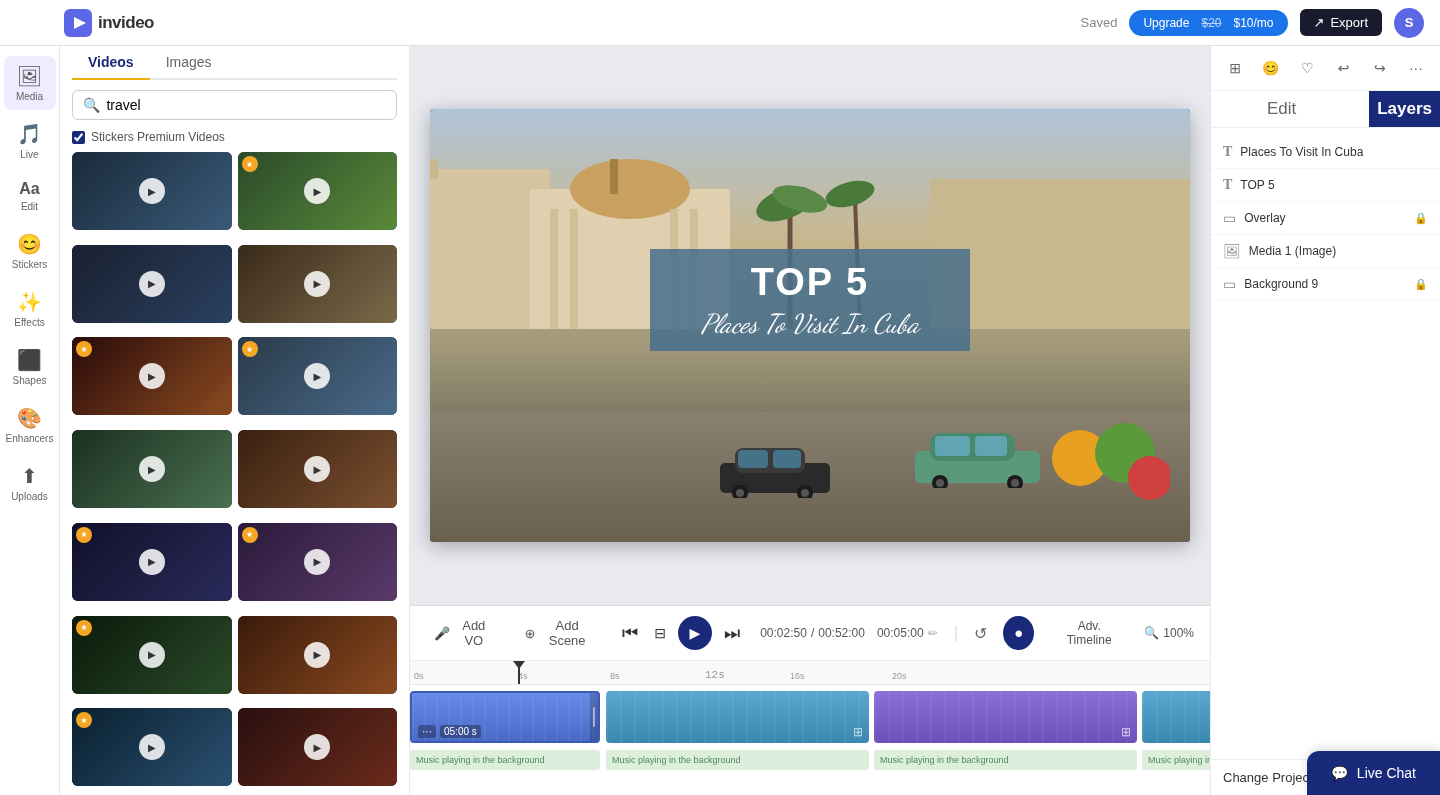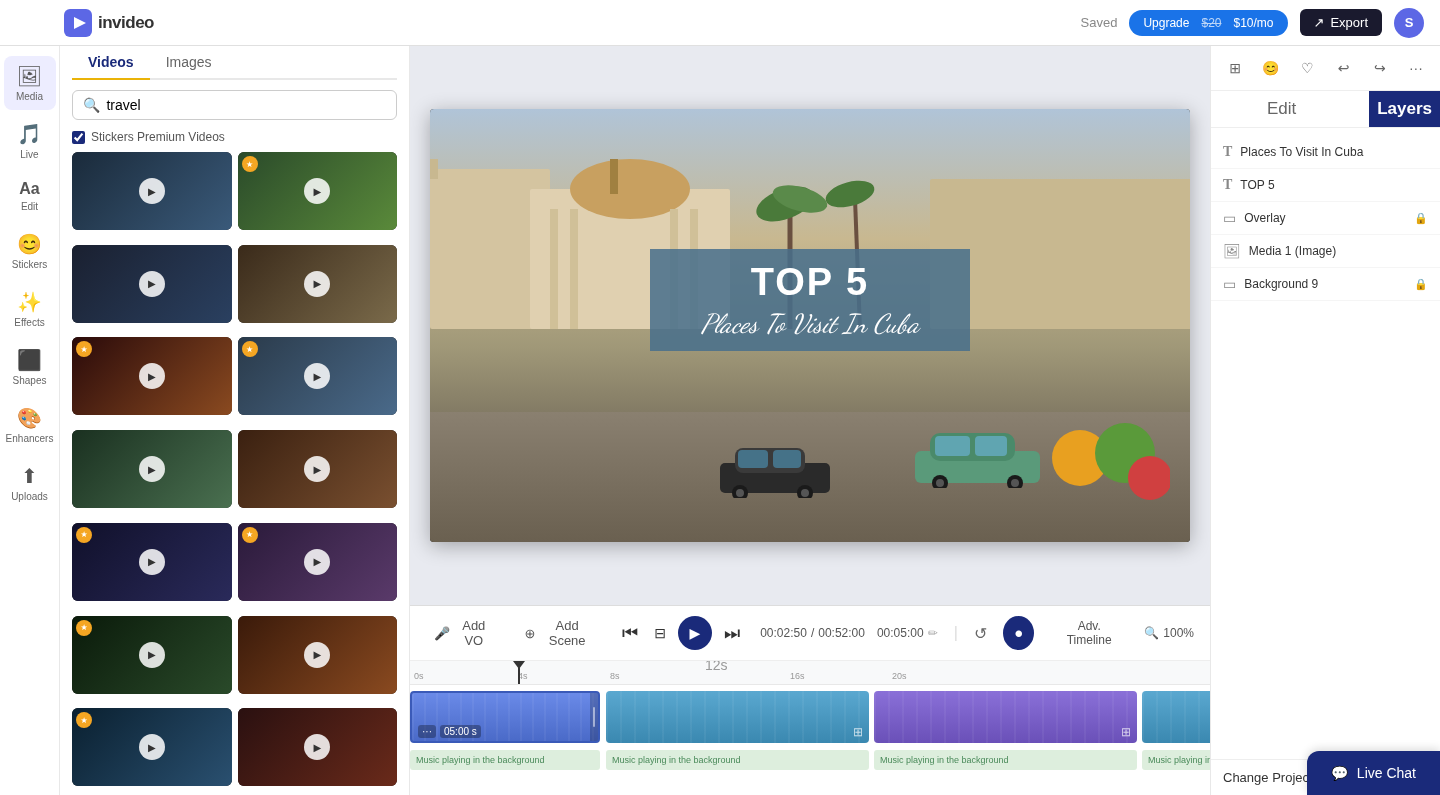--- a/index.html
+++ b/index.html
@@ -652,21 +652,21 @@
         <div class="zoom-display">
           <span>🔍</span>
           <span>100%</span>
         </div>
       </div>
 
       <div style="position:relative;height:24px;background:#f8f9fa;border-bottom:1px solid #e8e8e8;margin:0;overflow:hidden;">
         <span style="position:absolute;left:4px;bottom:3px;font-size:9px;color:#999;">0s</span>
         <span style="position:absolute;left:108px;bottom:3px;font-size:9px;color:#999;">4s</span>
         <span style="position:absolute;left:200px;bottom:3px;font-size:9px;color:#999;">8s</span>
-        <span style="position:absolute;left:295px;bottom:11px;font-size:14px;color:#999;">12s</span>
+        <span style="position:absolute;left:295px;bottom:3px;font-size:11px;color:#999;font-family:Liberation Mono, monospace;">12s</span>
         <span style="position:absolute;left:380px;bottom:3px;font-size:9px;color:#999;">16s</span>
         <span style="position:absolute;left:482px;bottom:3px;font-size:9px;color:#999;">20s</span>
 
         <div style="position:absolute;top:0;left:108px;width:2px;height:200px;background:#333;z-index:10;">
           <div style="position:absolute;top:0;left:-5px;width:0;height:0;border-left:6px solid transparent;border-right:6px solid transparent;border-top:8px solid #333;"></div>
         </div>
       </div>
 
       <div style="position:relative;height:100px;overflow-x:auto;overflow-y:hidden;padding:6px 0;">
 

